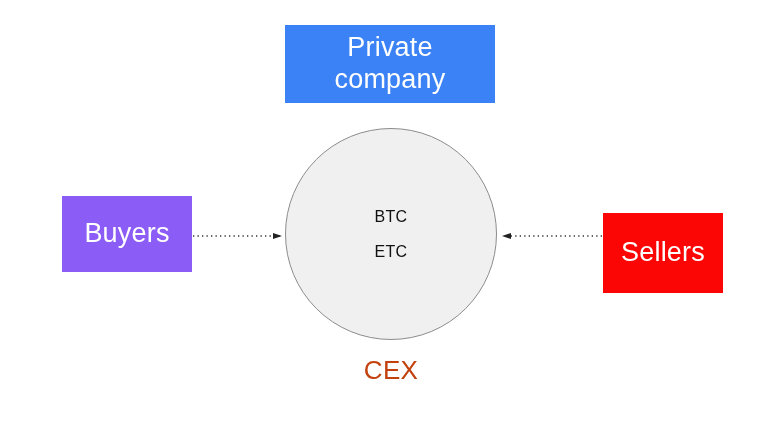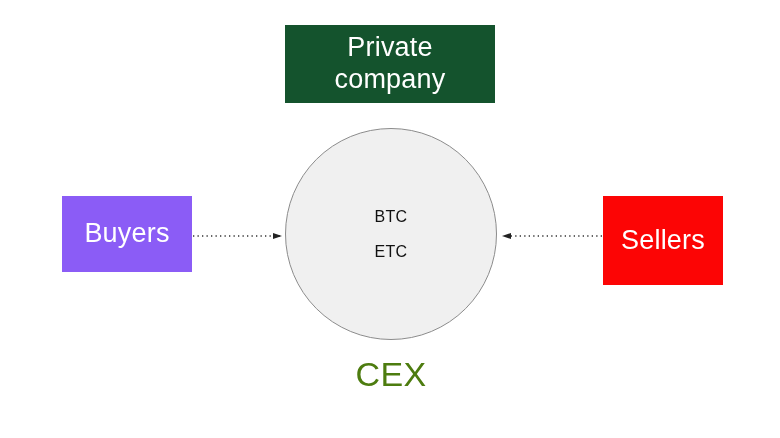--- a/index.html
+++ b/index.html
@@ -29,36 +29,36 @@
     letter-spacing: 0.2px;
     font-weight: 400;
     white-space: pre-line;
   }
 
   #private-company-box {
     left: 285px;
     top: 25px;
     width: 210px;
     height: 78px;
-    background: #14532d;
+    background: #3b82f6;
   }
 
   #buyers-box {
     left: 62px;
     top: 196px;
     width: 130px;
     height: 76px;
     background: #8b5cf6;
   }
 
   #sellers-box {
     left: 603px;
-    top: 196px;
+    top: 213px;
     width: 120px;
-    height: 89px;
+    height: 80px;
     background: #fc0505;
     text-align: center;
   }
 
   #cex-circle {
     position: absolute;
     left: 285px;
     top: 128px;
     width: 212px;
     height: 212px;
@@ -78,22 +78,22 @@
     line-height: 35px;
     letter-spacing: 0.3px;
   }
 
   #cex-caption {
     position: absolute;
     left: 285px;
     top: 355px;
     width: 212px;
     text-align: center;
-    color: #4d7c0f;
-    font-size: 34px;
+    color: #c2410c;
+    font-size: 26px;
     letter-spacing: 0.3px;
   }
 
   .edge-svg {
     position: absolute;
     left: 0;
     top: 0;
     width: 780px;
     height: 438px;
     pointer-events: none;

